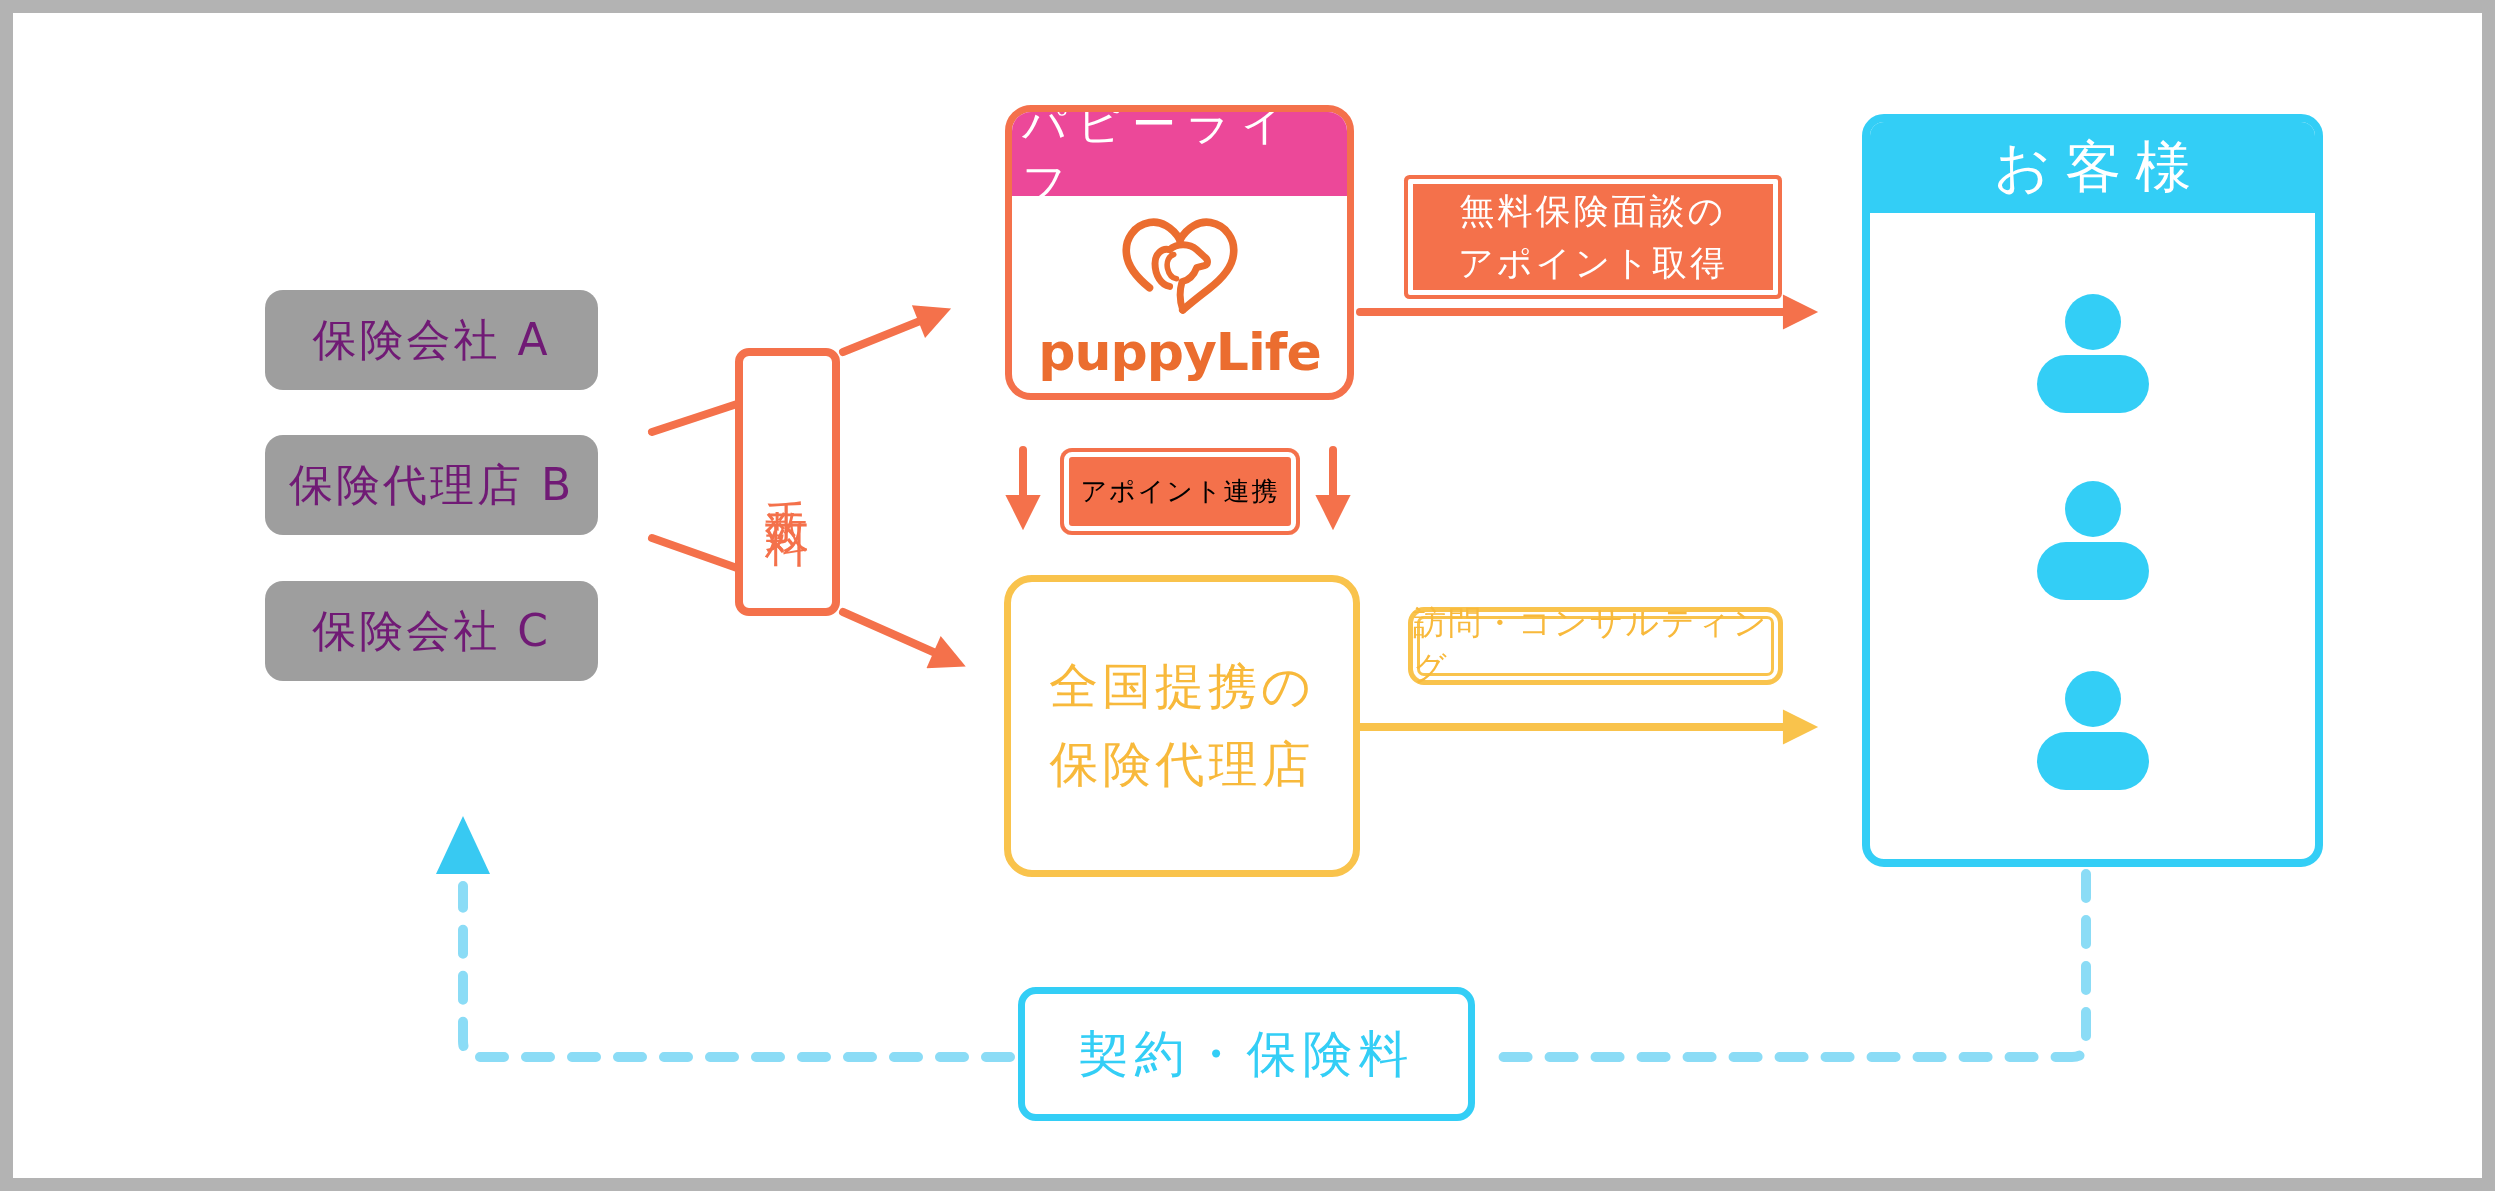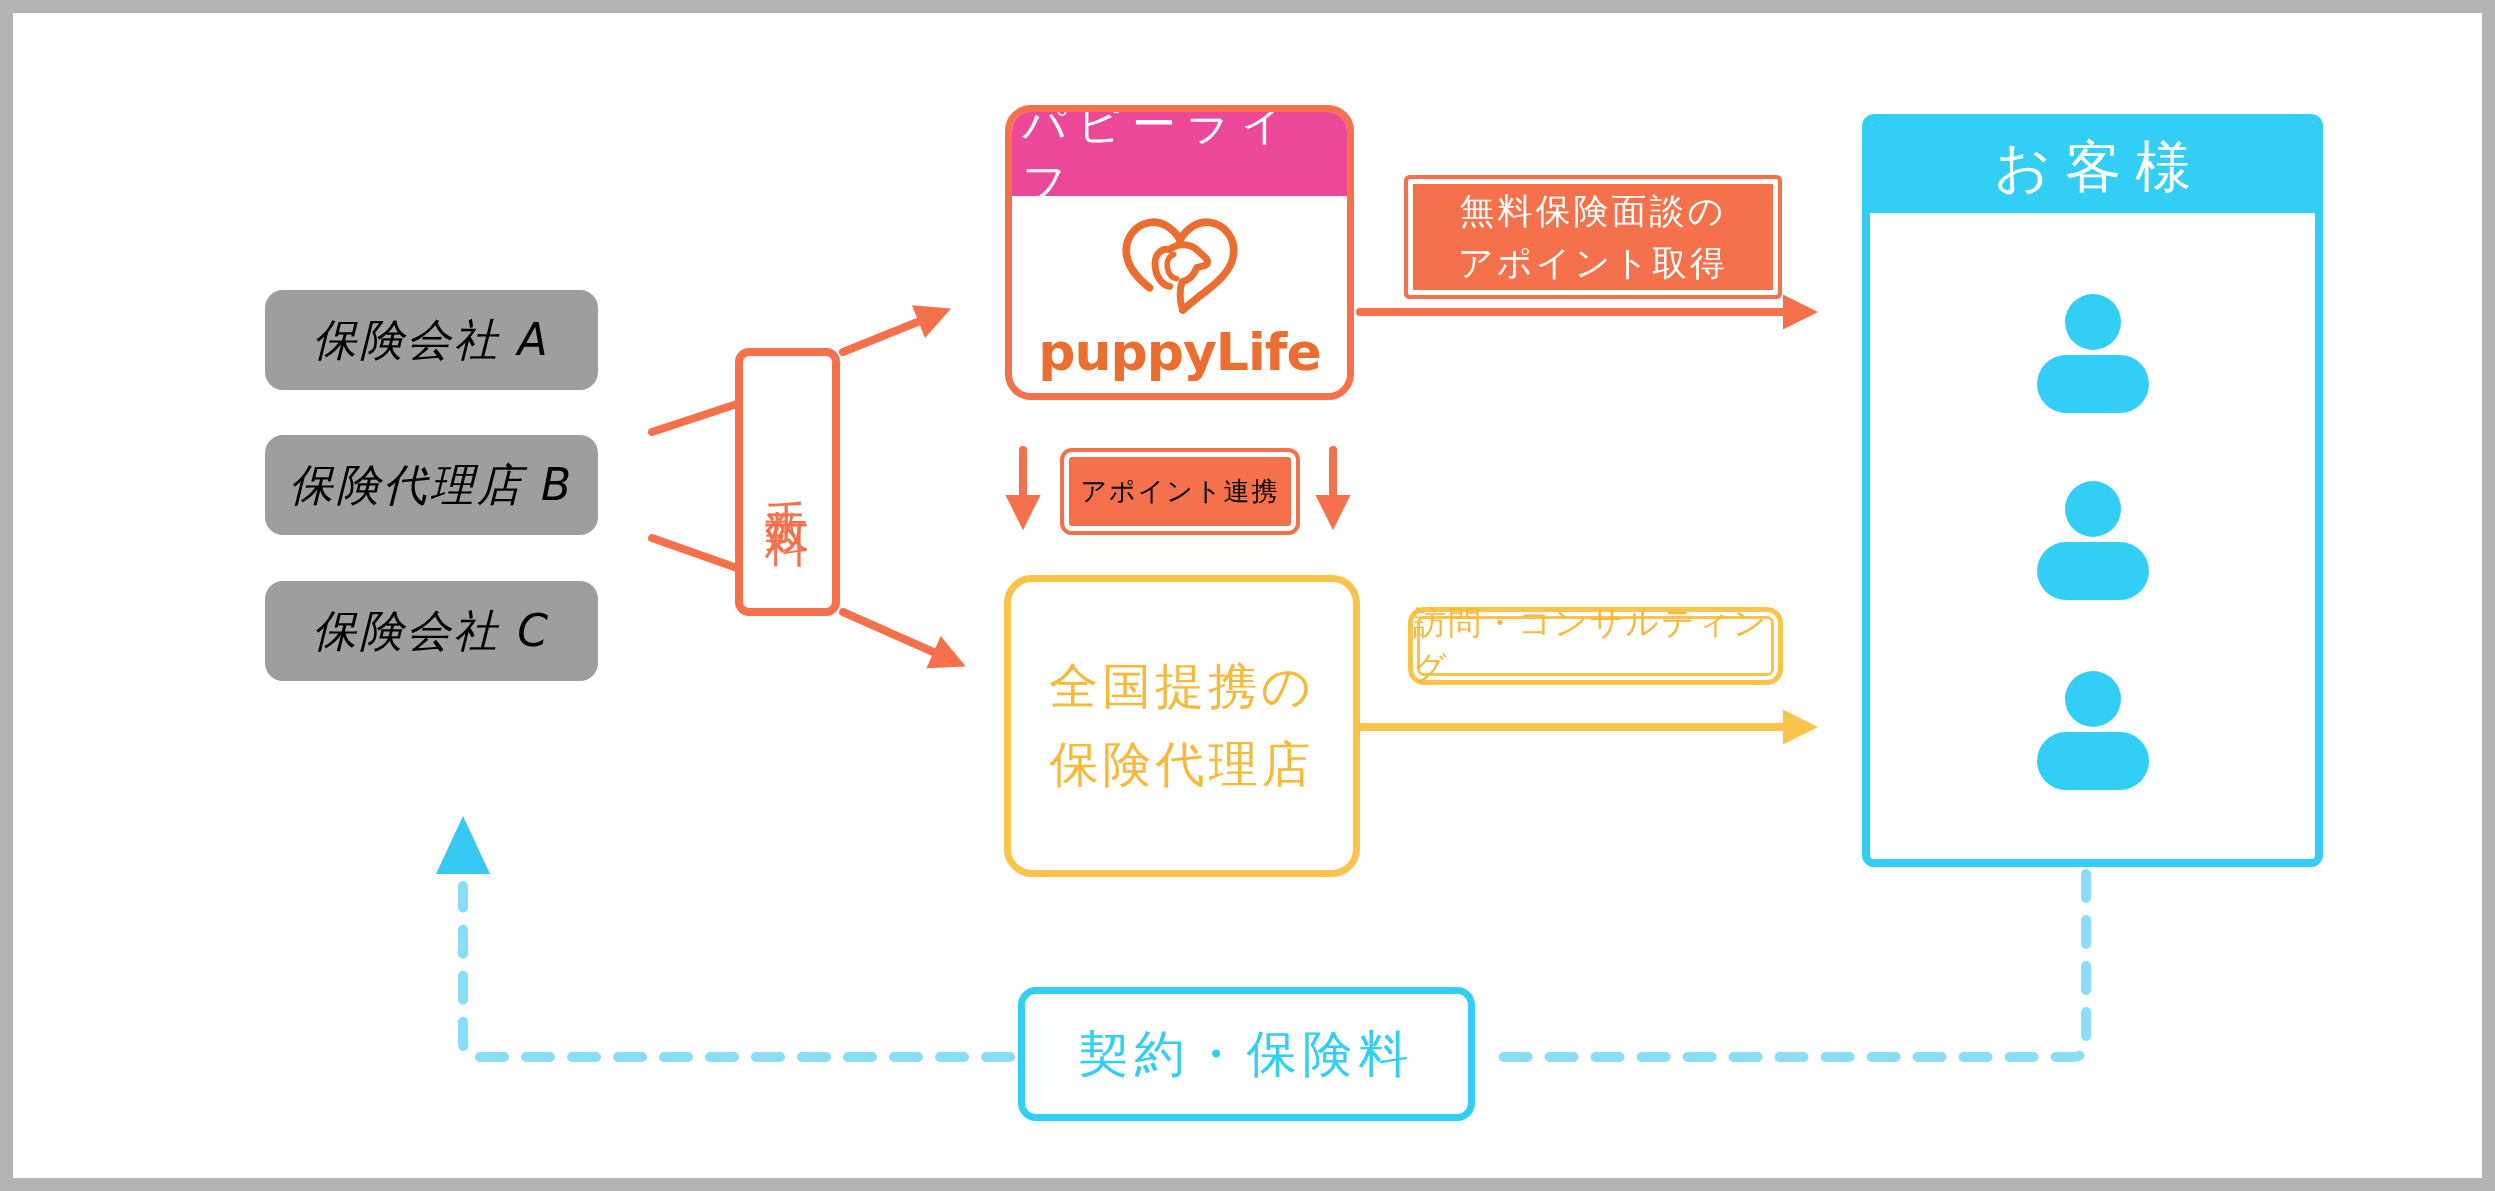--- a/index.html
+++ b/index.html
@@ -9,21 +9,21 @@
     font-family:"DejaVu Sans","Liberation Sans",sans-serif;
   }
   .flexc { display:flex; align-items:center; justify-content:center; }
 
   
   svg.connectors { position:absolute; left:0; top:0; width:2469px; height:1165px; z-index:0; }
 
   
   .gray-box {
     position:absolute; left:252px; width:333px; height:100px; background:#9E9E9E;
-    border-radius:18px; color:#000000; font-size:44px; letter-spacing:3px; z-index:1;font-style:italic;
+    border-radius:18px; color:#701a75; font-size:44px; letter-spacing:3px; z-index:1;
   }
   .gray-a { top:277px; } .gray-b { top:422px; } .gray-c { top:568px; }
 
   
   .commission-box {
     position:absolute; left:722px; top:335px; width:105px; height:268px; box-sizing:border-box;
     background:#fff; border:8px solid #F4714B; border-radius:14px; z-index:1;
   }
   .commission-text {
     writing-mode:vertical-rl; text-orientation:upright; color:#F4714B;
@@ -68,21 +68,21 @@
   .visit-label {
     position:absolute; left:1395px; top:594px; width:375px; height:78px; box-sizing:border-box;
     background:#fff; border:5px solid #F9C34C; border-radius:16px;
     box-shadow:inset 0 0 0 4px #ffffff, inset 0 0 0 7px #F9C34C;
     color:#F8B93B; font-size:33px; letter-spacing:2px; z-index:1;
   }
 
   
   .customers-box {
     position:absolute; left:1849px; top:101px; width:461px; height:753px; box-sizing:border-box;
-    background:#fff; border:8px solid #33CEF6; border-radius:12px; overflow:hidden; z-index:1;
+    background:#fff; border:8px solid #33CEF6; border-radius:22px; overflow:hidden; z-index:1;
   }
   .cust-header { height:91px; background:#33CEF6; color:#fff; font-size:56px; letter-spacing:14px; padding-left:14px; }
   .cust-body { position:relative; height:calc(100% - 91px); }
   .person { position:absolute; left:50%; transform:translateX(-50%); width:112px; }
   .person-1 { top:81px; } .person-2 { top:268px; } .person-3 { top:458px; }
   .p-head { width:56px; height:56px; border-radius:50%; background:#33CEF6; margin:0 auto 5px auto; }
   .p-body { width:112px; height:58px; border-radius:29px; background:#33CEF6; }
 
   
   .contract-box {

